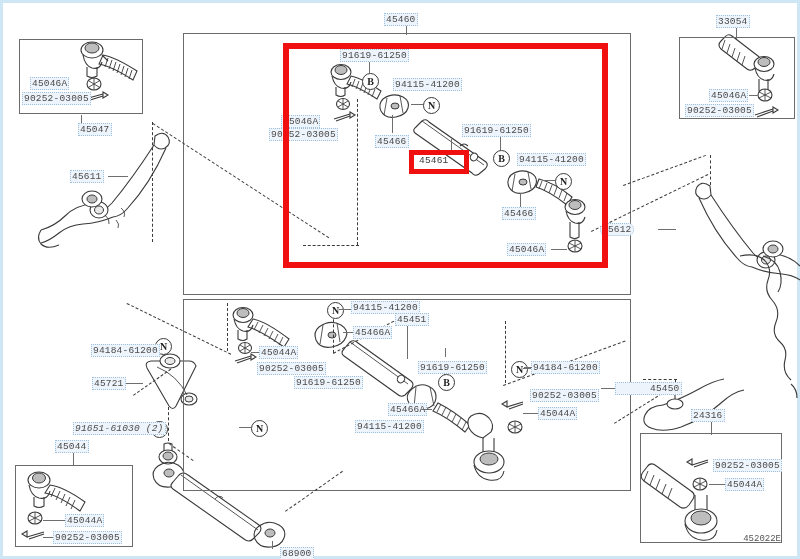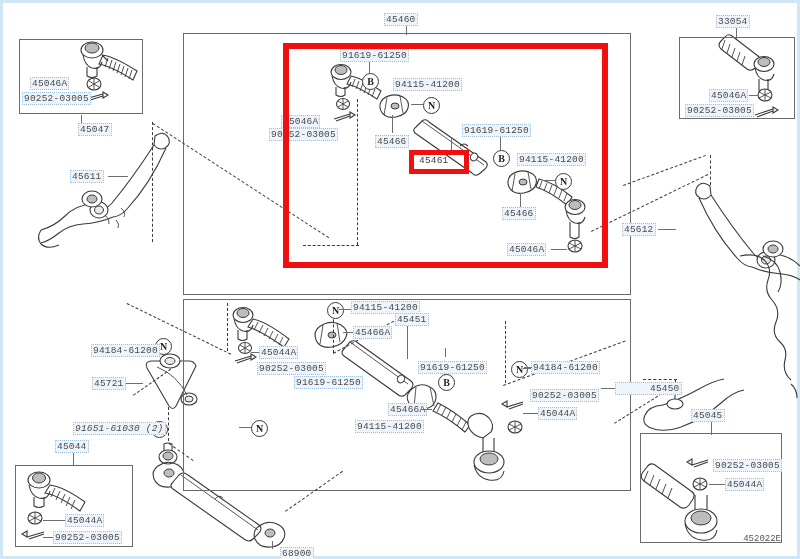--- a/index.html
+++ b/index.html
@@ -379,21 +379,21 @@
   <div class="lbl" style="left:459px;top:121px;">91619-61250</div>
   <div class="lbl" style="left:514px;top:150px;">94115-41200</div>
   <div class="lbl" style="left:499px;top:204px;">45466</div>
   <div class="lbl" style="left:504px;top:240px;">45046A</div>
   <div class="lead h" style="left:548px;top:246px;width:16px;"></div>
 
   <div class="lbl" style="left:713px;top:12px;">33054</div>
   <div class="lbl" style="left:706px;top:86px;">45046A</div>
   <div class="lead h" style="left:746px;top:92px;width:9px;"></div>
   <div class="lbl" style="left:682px;top:101px;">90252-03005</div>
-  <div class="lbl" style="left:619px;top:220px;">45612</div>
+  <div class="lbl" style="left:597px;top:220px;border-radius:6px;">45612</div>
 
   <div class="lbl" style="left:348px;top:298px;">94115-41200</div>
   <div class="lbl" style="left:350px;top:323px;">45466A</div>
   <div class="lead h" style="left:340px;top:329px;width:10px;"></div>
   <div class="lbl" style="left:256px;top:343px;">45044A</div>
   <div class="lead h" style="left:248px;top:349px;width:8px;"></div>
   <div class="lbl" style="left:254px;top:359px;">90252-03005</div>
   <div class="lbl" style="left:291px;top:373px;">91619-61250</div>
   <div class="lbl" style="left:392px;top:310px;">45451</div>
   <div class="lbl" style="left:415px;top:358px;">91619-61250</div>
@@ -413,21 +413,21 @@
   <div class="lbl" style="left:52px;top:437px;">45044</div>
   <div class="lbl" style="left:62px;top:511px;">45044A</div>
   <div class="lead h" style="left:40px;top:517px;width:22px;"></div>
   <div class="lbl" style="left:50px;top:528px;">90252-03005</div>
   <div class="lead h" style="left:40px;top:534px;width:10px;"></div>
 
   <div class="lbl" style="left:277px;top:544px;">68900</div>
   <div class="lead v" style="left:269px;top:538px;height:8px;"></div>
 
   <div class="lbl" style="left:612px;top:379px;padding-left:34px;">45450</div>
-  <div class="lbl" style="left:688px;top:406px;">45045</div>
+  <div class="lbl" style="left:688px;top:406px;">24316</div>
   <div class="lbl" style="left:710px;top:456px;">90252-03005</div>
   <div class="lbl" style="left:722px;top:475px;">45044A</div>
   <div class="lead h" style="left:706px;top:481px;width:16px;"></div>
 
   <div id="redbox"></div>
   <div id="redlbl"></div>
 
   <div id="code">452022E</div>
 
 </div>

